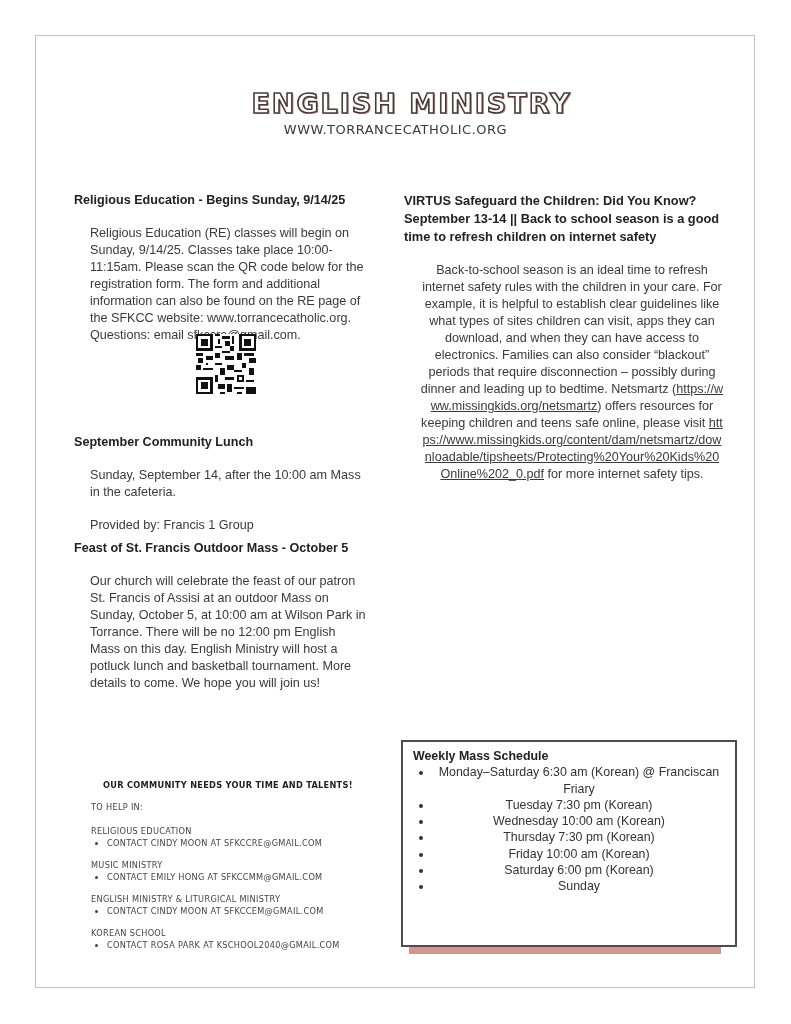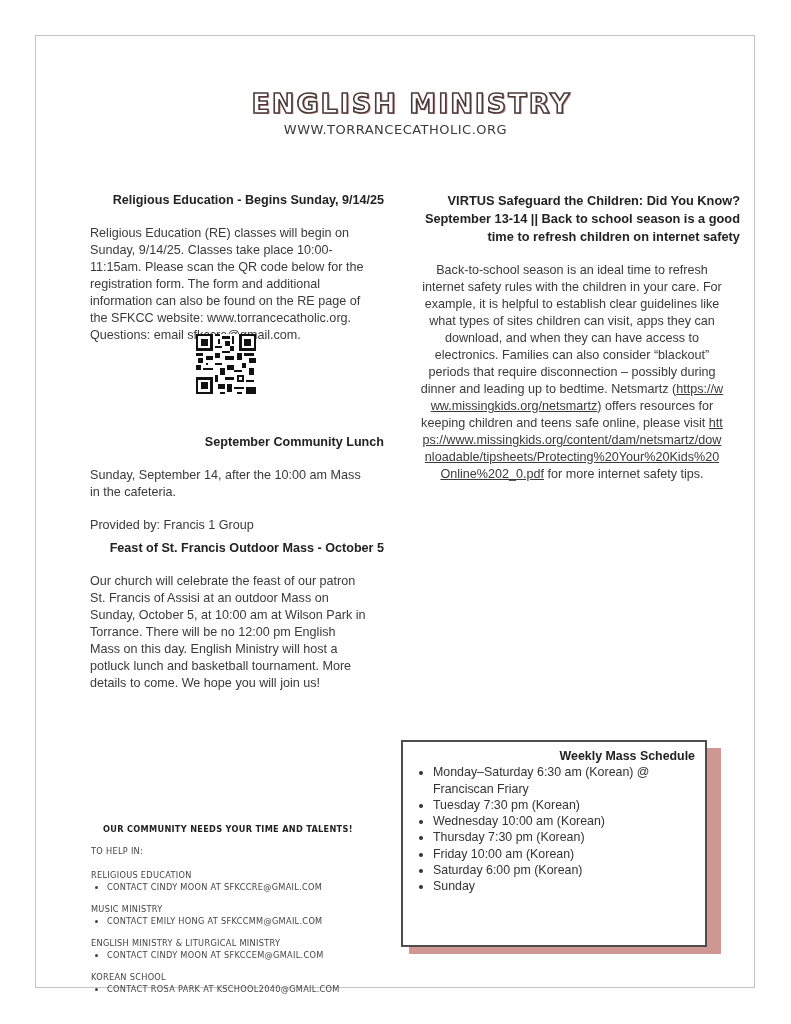--- a/index.html
+++ b/index.html
@@ -11,39 +11,39 @@
            font-family:"DejaVu Sans", sans-serif; font-size:27px; font-weight:bold;
            letter-spacing:2px; color:#ffffff;
            -webkit-text-stroke:1.6px #4a3a38;
            text-shadow:1.5px 1px 0 #c98e8a;margin-left:16px; }
   .subtitle { position:absolute; left:0; top:122px; width:791px; text-align:center;
               font-family:"DejaVu Sans", sans-serif; font-size:13px; color:#3a3a3a;
               letter-spacing:0.5px; }
   .col { position:absolute; font-size:12.6px; line-height:17px; color:#3a3a3a; }
   .left { left:74px; width:310px; }
   .right { left:404px; width:336px; text-align:center; }
-  .h { font-weight:bold; text-align:right; color:#222; }
+  .h { font-weight:bold; text-align:left; color:#222; }
   .p { margin:16px; }
   a.link { color:#3a3a3a; text-decoration:underline; word-break:break-all; }
   .qr { position:absolute; left:196px; top:334px; width:60px; height:60px; }
   .community { position:absolute; left:91px; top:780px; width:300px;
                font-family:"DejaVu Sans", sans-serif; color:#444; font-size:8.2px;
                letter-spacing:0.3px; }
-  .community .ctitle { font-weight:bold; font-size:8.2px; color:#222; margin-left:12px; margin-bottom:12px;margin-top:44px; }
+  .community .ctitle { font-weight:bold; font-size:8.2px; color:#222; margin-left:12px; margin-bottom:12px; }
   .community .help { margin-bottom:14px; }
   .community .grp { margin-bottom:12px; }
   .community .grp ul { margin:2px 0 0 0; padding-left:16px; }
   .community .grp li { list-style:disc; }
   .schedule-shadow { position:absolute; left:409px; top:748px; width:312px; height:206px;
                      background:#cf9792; }
-  .schedule { position:absolute; left:401px; top:740px; width:306px; height:207px;
+  .schedule { position:absolute; left:401px; top:740px; width:336px; height:207px;
               box-sizing:border-box; border:2px solid #4d4d4d; background:#fff;
               font-size:12.4px; line-height:16.3px; color:#333; padding:6px 10px 0 10px; }
   .schedule .h { margin-bottom:0; }
-  .schedule ul { margin:0; padding-left:20px; }
+  .schedule ul { margin:0; padding-left:20px;text-align:center; }
   .schedule ul ul { padding-left:20px; list-style:circle; }
   .schedule li { margin:0; }
 </style>
 </head>
 <body>
 
 <div class="frame"></div>
 
 <div class="title">ENGLISH MINISTRY</div>
 <div class="subtitle">WWW.TORRANCECATHOLIC.ORG</div>

